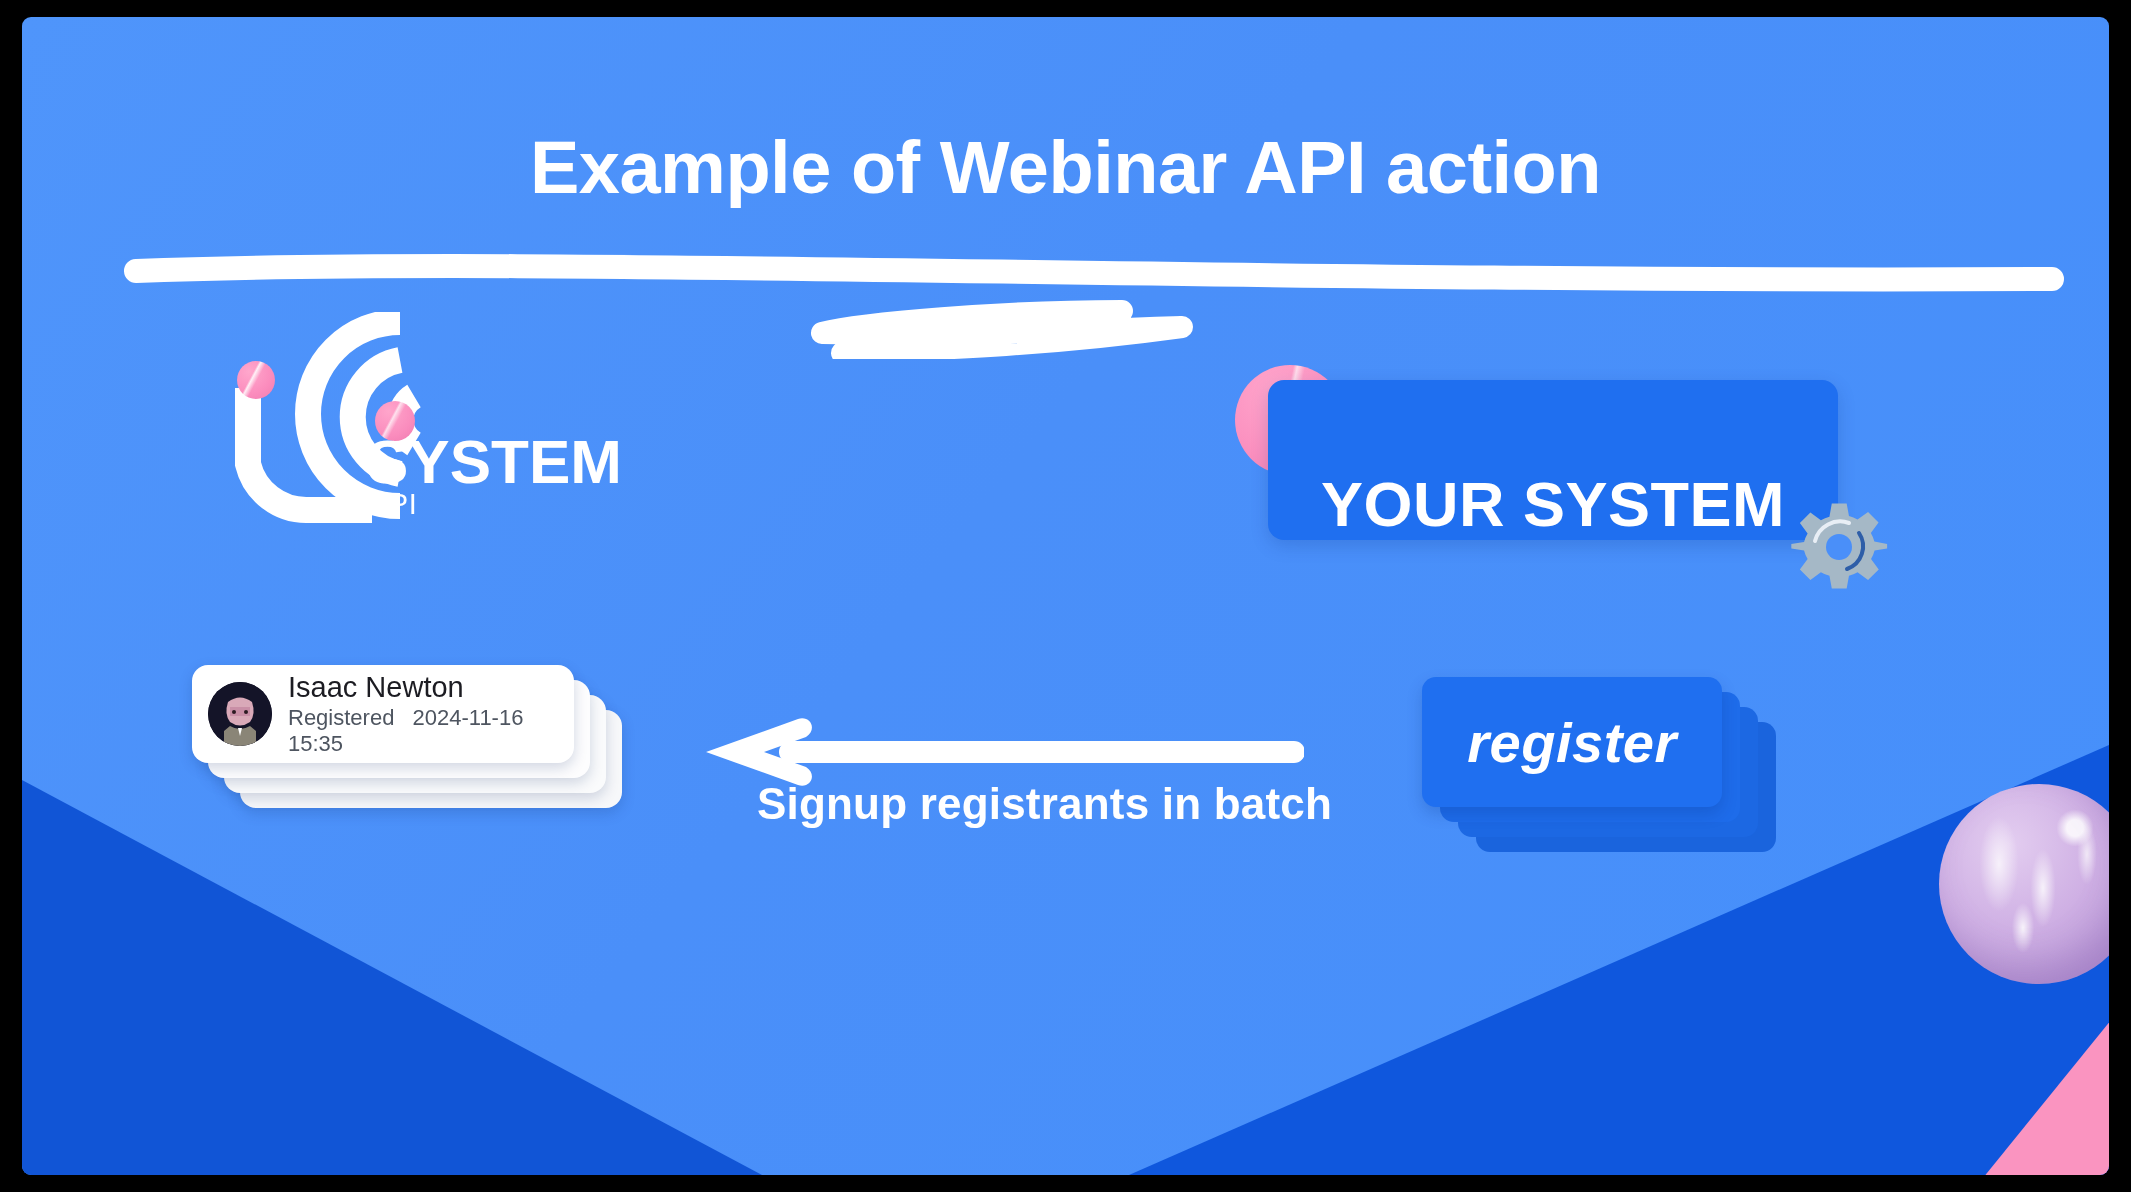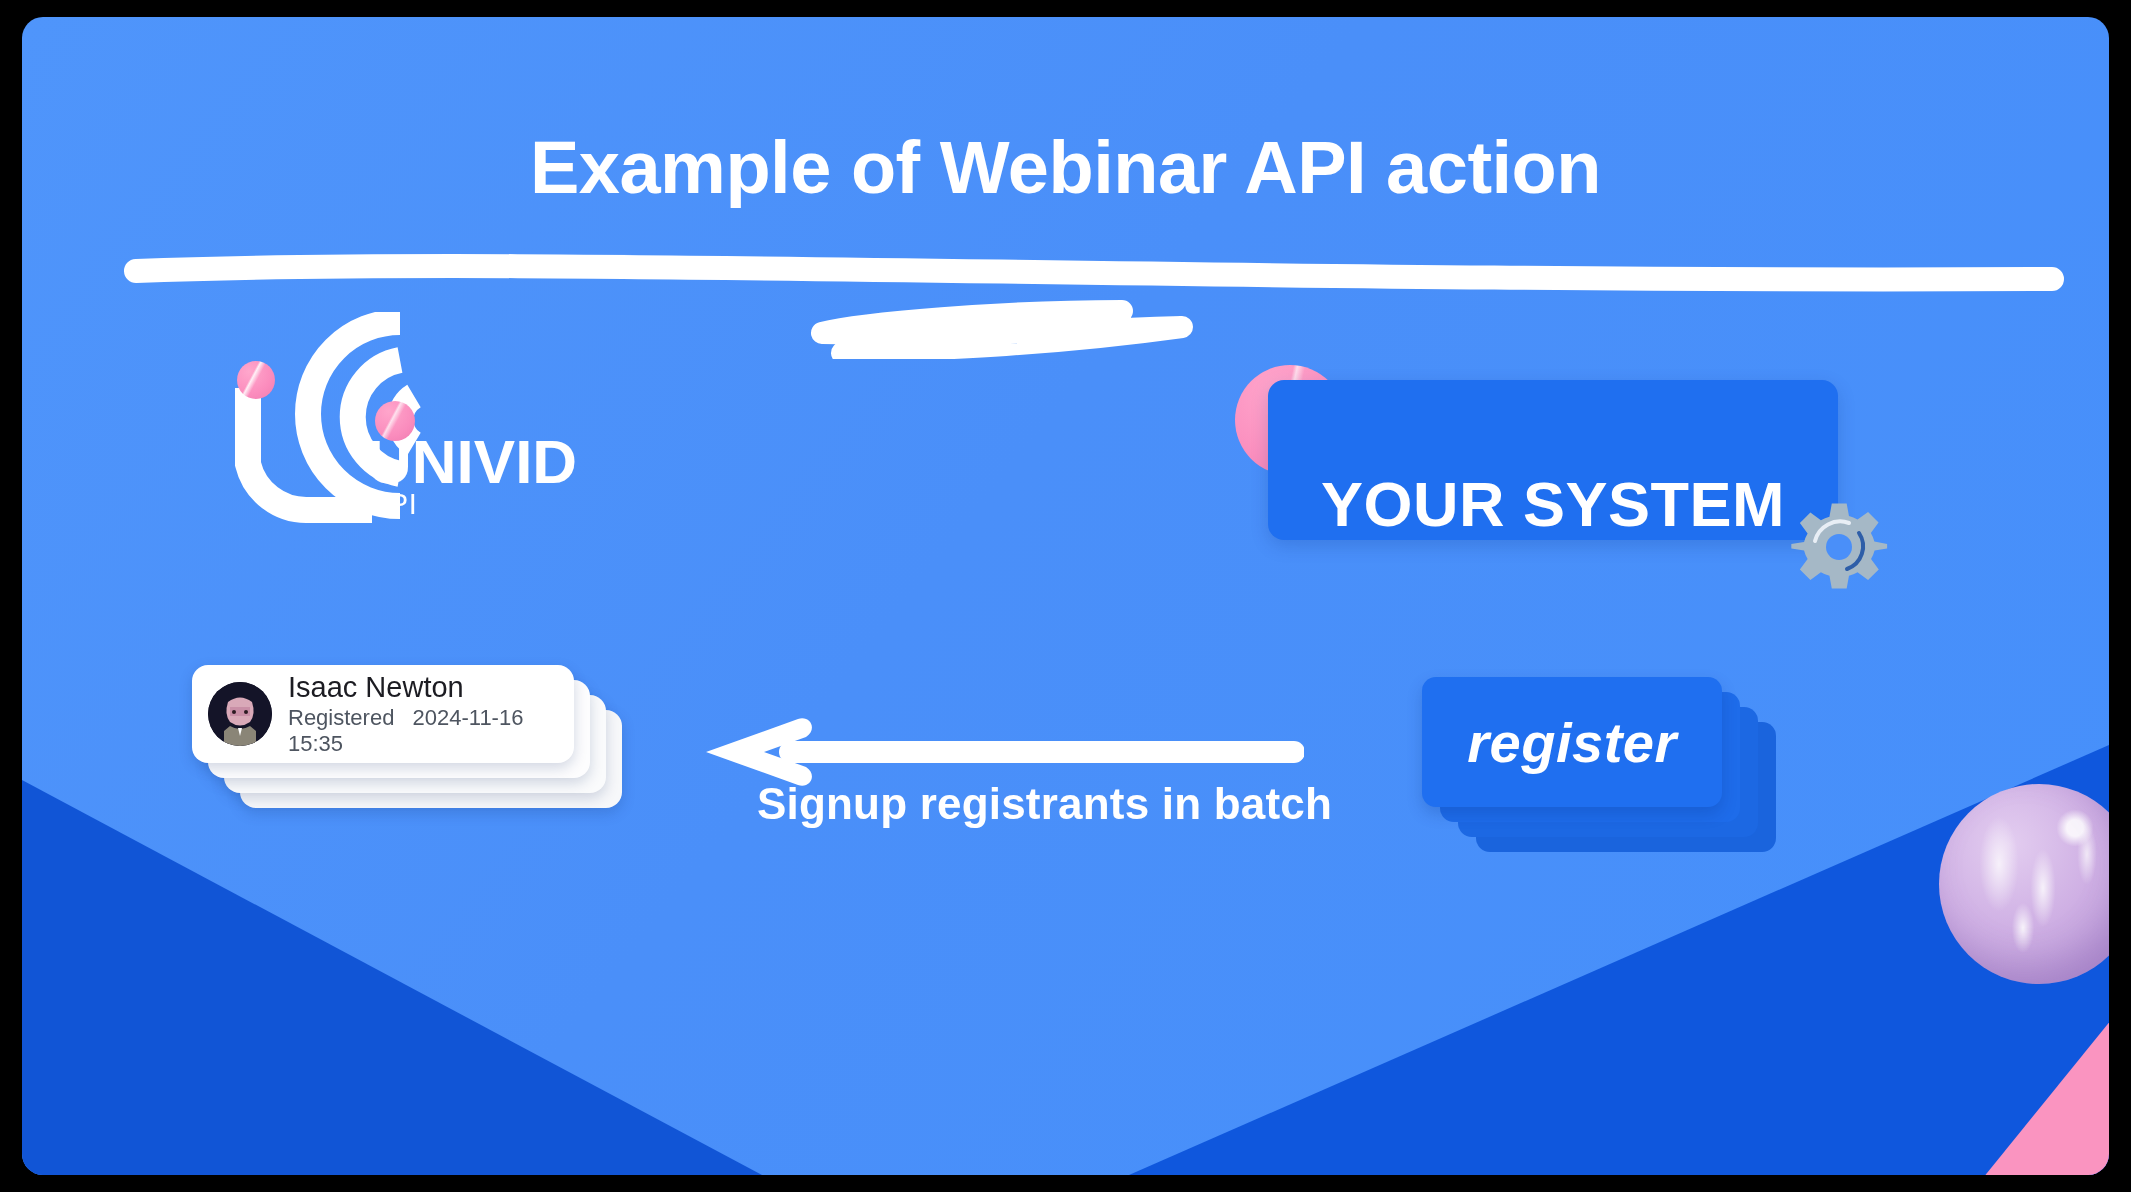--- a/index.html
+++ b/index.html
@@ -7,21 +7,21 @@
     width:2131px; height:1192px;
     background:#000;
     font-family:"Liberation Sans", sans-serif;
     overflow:hidden;
   }
 
   #slide {
     position:absolute;
     left:22px; top:17px;
     width:2087px; height:1158px;
-    border-radius:21px;
+    border-radius:9px;
     overflow:hidden;
     background:linear-gradient(128deg,#4f95fb 0%,#4a8ff9 45%,#4690fb 100%);
   }
 
   
   .corner-dark-left {
     position:absolute; left:0; bottom:0;
     width:0; height:0;
     border-left:740px solid #1155d6;
     border-top:395px solid transparent;
@@ -241,21 +241,21 @@
   <svg class="logo" viewBox="0 0 340 220" xmlns="http://www.w3.org/2000/svg">
     <g fill="none" stroke="#ffffff" stroke-width="26" stroke-linecap="butt">
       <path d="M178 10 A 92 92 0 0 0 178 194"></path>
       <path d="M160 48 A 58 58 0 0 0 160 162" transform="translate(18,0)"></path>
       <path d="M148 84 A 28 28 0 0 0 148 132" transform="translate(44,0)"></path>
     </g>
     <path d="M26 76 L26 152 A 60 60 0 0 0 86 198 L150 198" fill="none" stroke="#ffffff" stroke-width="26" stroke-linecap="butt"></path>
   </svg>
   <div class="logo-dot"></div>
   <div class="logo-dot2"></div>
-  <div class="logo-word">UNIVID</div>
+  <div class="logo-word">SYSTEM</div>
   <div class="logo-sub">API</div>
 
   <div class="pink-circle-sys"></div>
   <div class="system-box">
     <span>YOUR SYSTEM</span>
   </div>
   <svg class="gear" viewBox="0 0 100 100" xmlns="http://www.w3.org/2000/svg">
     <path fill="#a5b8c6" d="M42 4 h16 l2.5 13.5 a34 34 0 0 1 9.2 3.8 L81 13 l11.3 11.3 -8.3 11.3 a34 34 0 0 1 3.8 9.2 L101.5 47.5 v5 L88 54.5 a34 34 0 0 1 -3.8 9.2 l8.3 11.3 L81 86.3 l-11.3 -8.3 a34 34 0 0 1 -9.2 3.8 L58 95.5 H42 l-2.5 -13.7 a34 34 0 0 1 -9.2 -3.8 L19 86.3 7.7 75 l8.3 -11.3 a34 34 0 0 1 -3.8 -9.2 L-1.5 52.5 v-5 L12.2 45.5 a34 34 0 0 1 3.8 -9.2 L7.7 25 19 13.7 l11.3 8.3 a34 34 0 0 1 9.2 -3.8 Z" transform="scale(0.93) translate(4,3)"></path>
     <circle cx="50" cy="50" r="13" fill="#4a8ff9"></circle>
     <path d="M26 44 A 26 26 0 0 1 60 26" stroke="#e8eef5" stroke-width="4" fill="none" stroke-linecap="round"></path>

